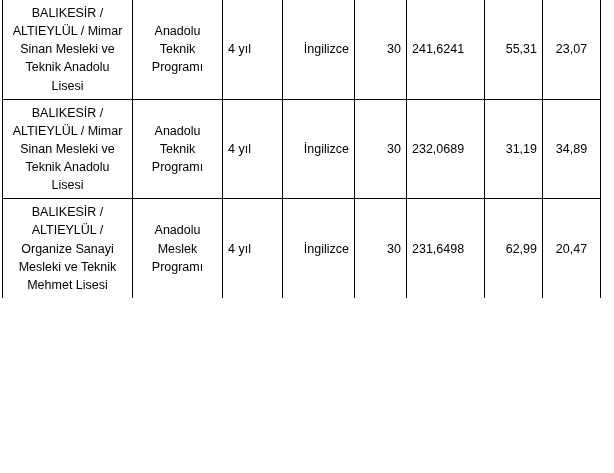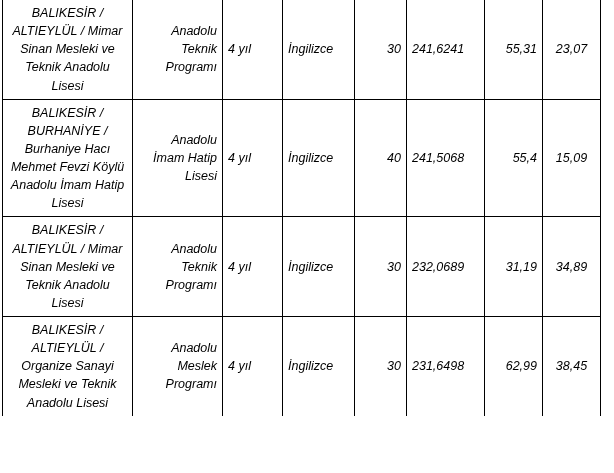--- a/index.html
+++ b/index.html
@@ -18,41 +18,40 @@
     width: 614px;
     height: 473px;
     position: relative;
     box-sizing: border-box;
   }
   table.data-table {
     border-collapse: collapse;
     width: 546px;
     margin-left: 2px;
     table-layout: fixed;
-    font-style: italic;
   }
   table.data-table td {
     border: 1px solid #000000;
     font-size: 12.5px;
     line-height: 1.45;
     padding: 4px 5px;
     vertical-align: middle;
     word-wrap: break-word;
   }
   td.c-school {
     text-align: center;
   }
   td.c-program {
-    text-align: right;
+    text-align: center;
   }
   td.c-duration {
     text-align: left;
   }
   td.c-language {
-    text-align: left;
+    text-align: right;
   }
   td.c-quota {
     text-align: right;
   }
   td.c-score {
     padding-right: 7px;
   }
   td.c-pct1 {
     text-align: right;
     padding-right: 7px;
@@ -90,44 +89,34 @@
         <td class="c-school">BALIKESİR / ALTIEYLÜL / Mimar Sinan Mesleki ve Teknik Anadolu Lisesi</td>
         <td class="c-program">Anadolu Teknik Programı</td>
         <td class="c-duration">4 yıl</td>
         <td class="c-language">İngilizce</td>
         <td class="c-quota">30</td>
         <td class="c-score">241,6241</td>
         <td class="c-pct1">55,31</td>
         <td class="c-pct2">23,07</td>
       </tr>
       <tr>
-        <td class="c-school">BALIKESİR / BURHANİYE / Burhaniye Hacı Mehmet Fevzi Köylü Anadolu İmam Hatip Lisesi</td>
-        <td class="c-program">Anadolu İmam Hatip Lisesi</td>
-        <td class="c-duration">4 yıl</td>
-        <td class="c-language">İngilizce</td>
-        <td class="c-quota">40</td>
-        <td class="c-score">241,5068</td>
-        <td class="c-pct1">55,4</td>
-        <td class="c-pct2">15,09</td>
-      </tr>
-      <tr>
         <td class="c-school">BALIKESİR / ALTIEYLÜL / Mimar Sinan Mesleki ve Teknik Anadolu Lisesi</td>
         <td class="c-program">Anadolu Teknik Programı</td>
         <td class="c-duration">4 yıl</td>
         <td class="c-language">İngilizce</td>
         <td class="c-quota">30</td>
         <td class="c-score">232,0689</td>
         <td class="c-pct1">31,19</td>
         <td class="c-pct2">34,89</td>
       </tr>
       <tr class="last-row">
-        <td class="c-school">BALIKESİR / ALTIEYLÜL / Organize Sanayi Mesleki ve Teknik Anadolu Lisesi</td>
+        <td class="c-school">BALIKESİR / ALTIEYLÜL / Organize Sanayi Mesleki ve Teknik Mehmet Lisesi</td>
         <td class="c-program">Anadolu Meslek Programı</td>
         <td class="c-duration">4 yıl</td>
         <td class="c-language">İngilizce</td>
         <td class="c-quota">30</td>
         <td class="c-score">231,6498</td>
         <td class="c-pct1">62,99</td>
-        <td class="c-pct2">38,45</td>
+        <td class="c-pct2">20,47</td>
       </tr>
     </tbody>
   </table>
 </div>
 
 </body></html>

